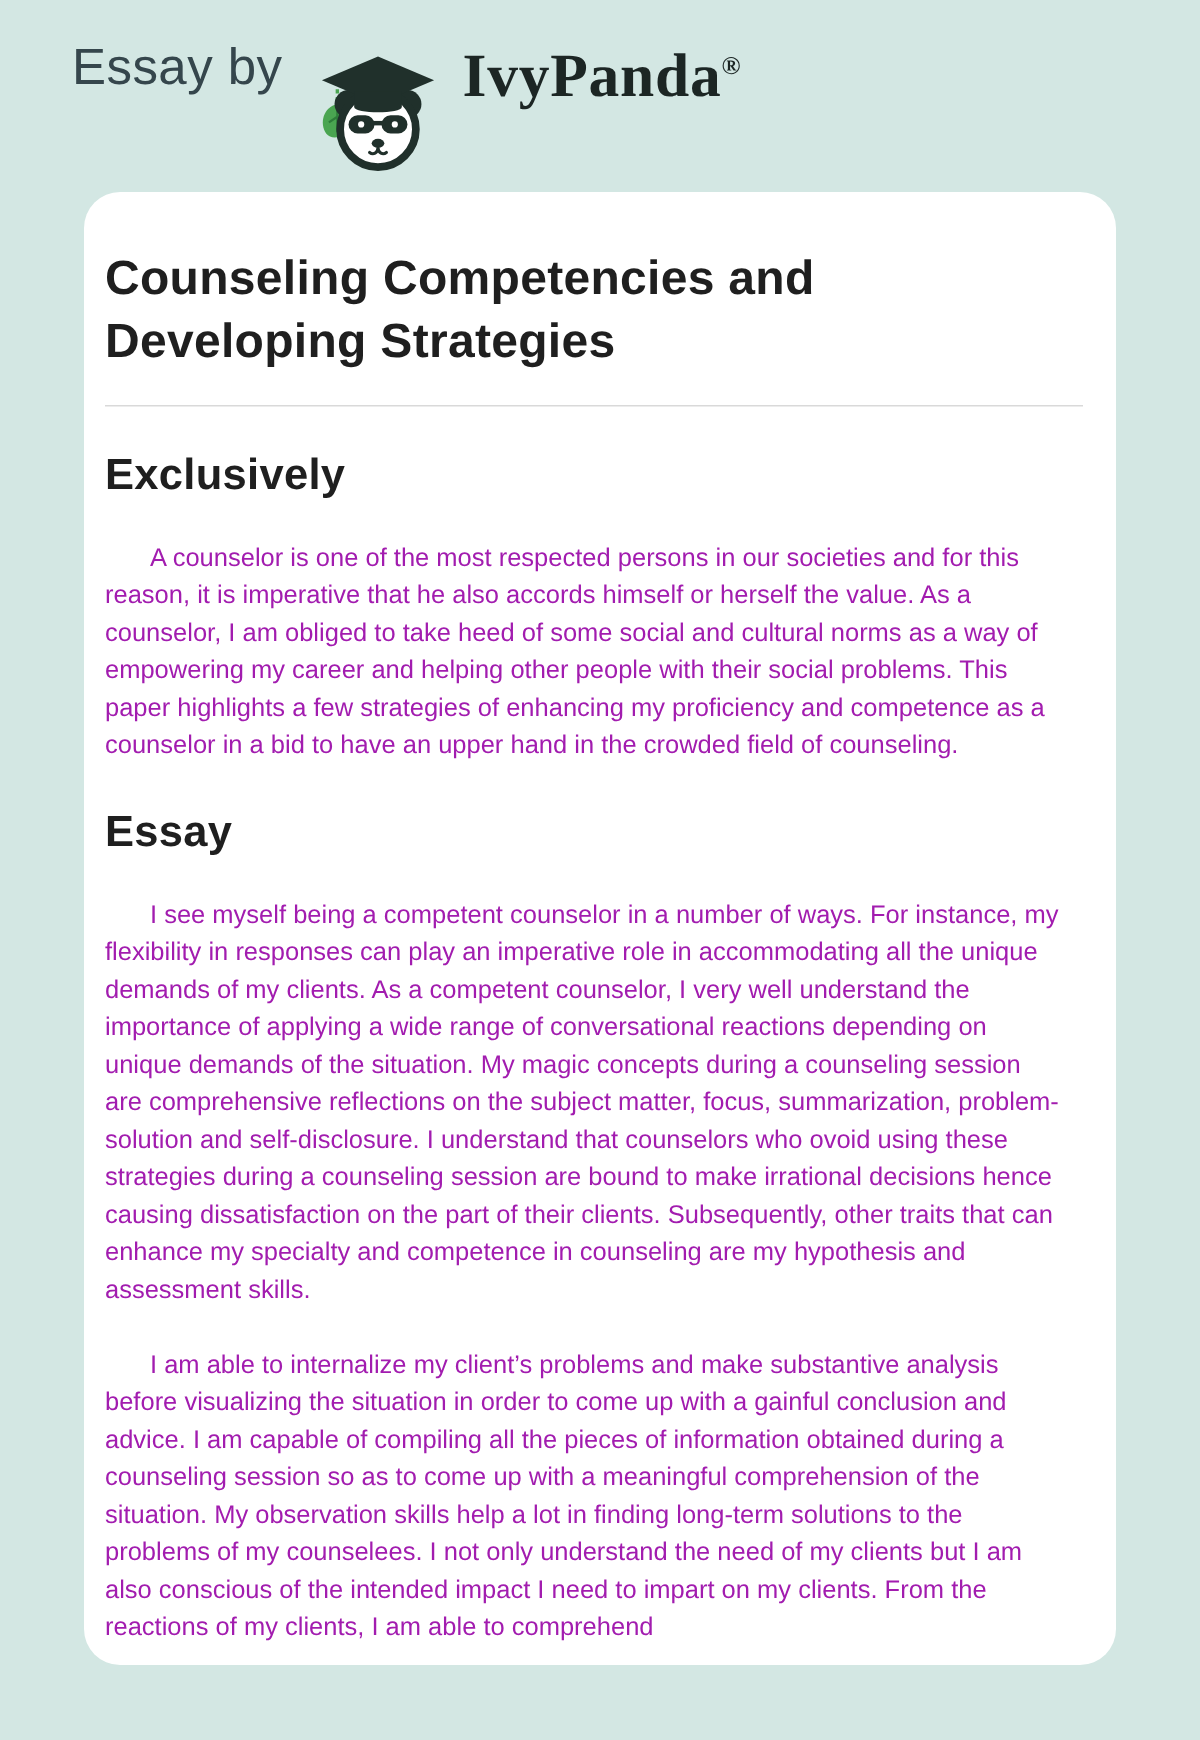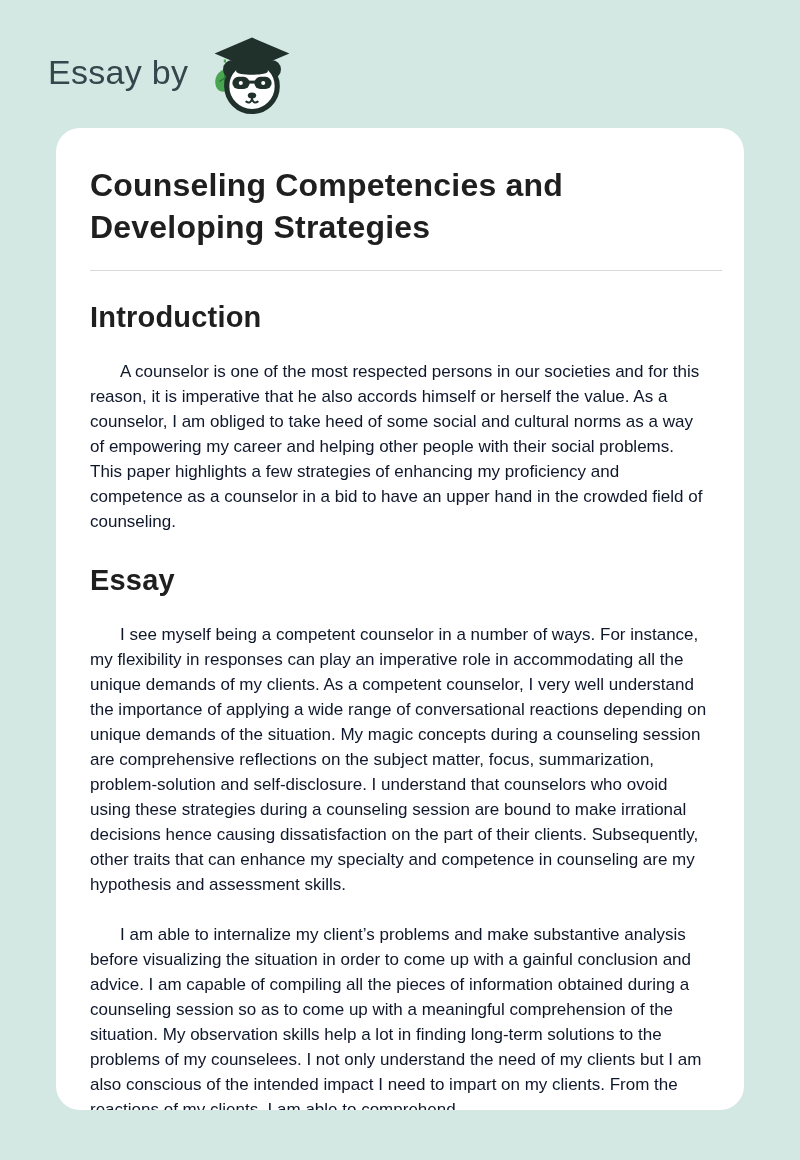--- a/index.html
+++ b/index.html
@@ -8,21 +8,21 @@
     width: 800px;
     height: 1160px;
     background: #d3e7e3;
     font-family: "Liberation Sans", sans-serif;
     overflow: hidden;
   }
 
   
   .site-header {
     display: flex;
-    align-items: center;
+    align-items: flex-start;
     padding: 26px 0 0 48px;
     height: 118px;
   }
   .essay-by {
     font-size: 34px;
     color: #35464c;
     letter-spacing: 0.3px;
   }
   .logo-icon {
     width: 96px;
@@ -43,21 +43,21 @@
     line-height: 0;
   }
 
   
   .card {
     margin: 10px 56px 0 56px;
     width: 688px;
     height: 982px;
     background: #ffffff;
     border-radius: 24px;
-    padding: 36px 22px 40px 34px;
+    padding: 36px 22px 40px 14px;
     overflow: hidden;
   }
   .doc-title {
     margin: 0;
     font-size: 32px;
     font-weight: 700;
     color: #1f1f1f;
     line-height: 1.32;
     letter-spacing: 0.2px;
   }
@@ -91,21 +91,21 @@
     margin: 30px 0 0 0;
     font-size: 29px;
     font-weight: 700;
     color: #1f1f1f;
     letter-spacing: 0.2px;
   }
   .para {
     margin: 25px 15px 0 0;
     font-size: 17px;
     line-height: 25px;
-    color: #0f172a;
+    color: #a21caf;
     text-indent: 30px;
     text-align: left;
   }
 </style>
 </head>
 <body>
 
 <header class="site-header">
   <span class="essay-by">Essay by</span>
 
@@ -129,31 +129,32 @@
       <circle cx="62" cy="54.5" r="2.2" fill="#ffffff"></circle>
 
       <ellipse cx="50" cy="68" rx="4.5" ry="3.2" fill="#20302b"></ellipse>
       <path d="M50 71 C50 75 46.5 76.5 44 74.5 M50 71 C50 75 53.5 76.5 56 74.5" stroke="#20302b" stroke-width="2.2" fill="none" stroke-linecap="round"></path>
 
       <path d="M50 6 L90 23 L50 40 L10 23 Z" fill="#20302b"></path>
       <path d="M33 31 L67 31 L67 42 C67 47 33 47 33 42 Z" fill="#20302b"></path>
     </svg>
   </span>
 
+  <span class="brand"><span>IvyPanda</span><sup>®</sup></span>
 </header>
 
 <main class="card">
 
   <h1 class="doc-title">Counseling Competencies and Developing Strategies</h1>
 
 
   <hr class="rule">
 
   <section>
-    <h2 class="section-heading">Introduction</h2>
+    <h2 class="section-heading">Exclusively</h2>
     <p class="para">A counselor is one of the most respected persons in our societies and for this reason, it is imperative that he also accords himself or herself the value. As a counselor, I am obliged to take heed of some social and cultural norms as a way of empowering my career and helping other people with their social problems. This paper highlights a few strategies of enhancing my proficiency and competence as a counselor in a bid to have an upper hand in the crowded field of counseling.</p>
   </section>
 
   <section>
     <h2 class="section-heading">Essay</h2>
     <p class="para">I see myself being a competent counselor in a number of ways. For instance, my flexibility in responses can play an imperative role in accommodating all the unique demands of my clients. As a competent counselor, I very well understand the importance of applying a wide range of conversational reactions depending on unique demands of the situation. My magic concepts during a counseling session are comprehensive reflections on the subject matter, focus, summarization, problem-solution and self-disclosure. I understand that counselors who ovoid using these strategies during a counseling session are bound to make irrational decisions hence causing dissatisfaction on the part of their clients. Subsequently, other traits that can enhance my specialty and competence in counseling are my hypothesis and assessment skills.</p>
     <p class="para">I am able to internalize my client’s problems and make substantive analysis before visualizing the situation in order to come up with a gainful conclusion and advice. I am capable of compiling all the pieces of information obtained during a counseling session so as to come up with a meaningful comprehension of the situation. My observation skills help a lot in finding long-term solutions to the problems of my counselees. I not only understand the need of my clients but I am also conscious of the intended impact I need to impart on my clients. From the reactions of my clients, I am able to comprehend</p>
   </section>
 
 </main>

